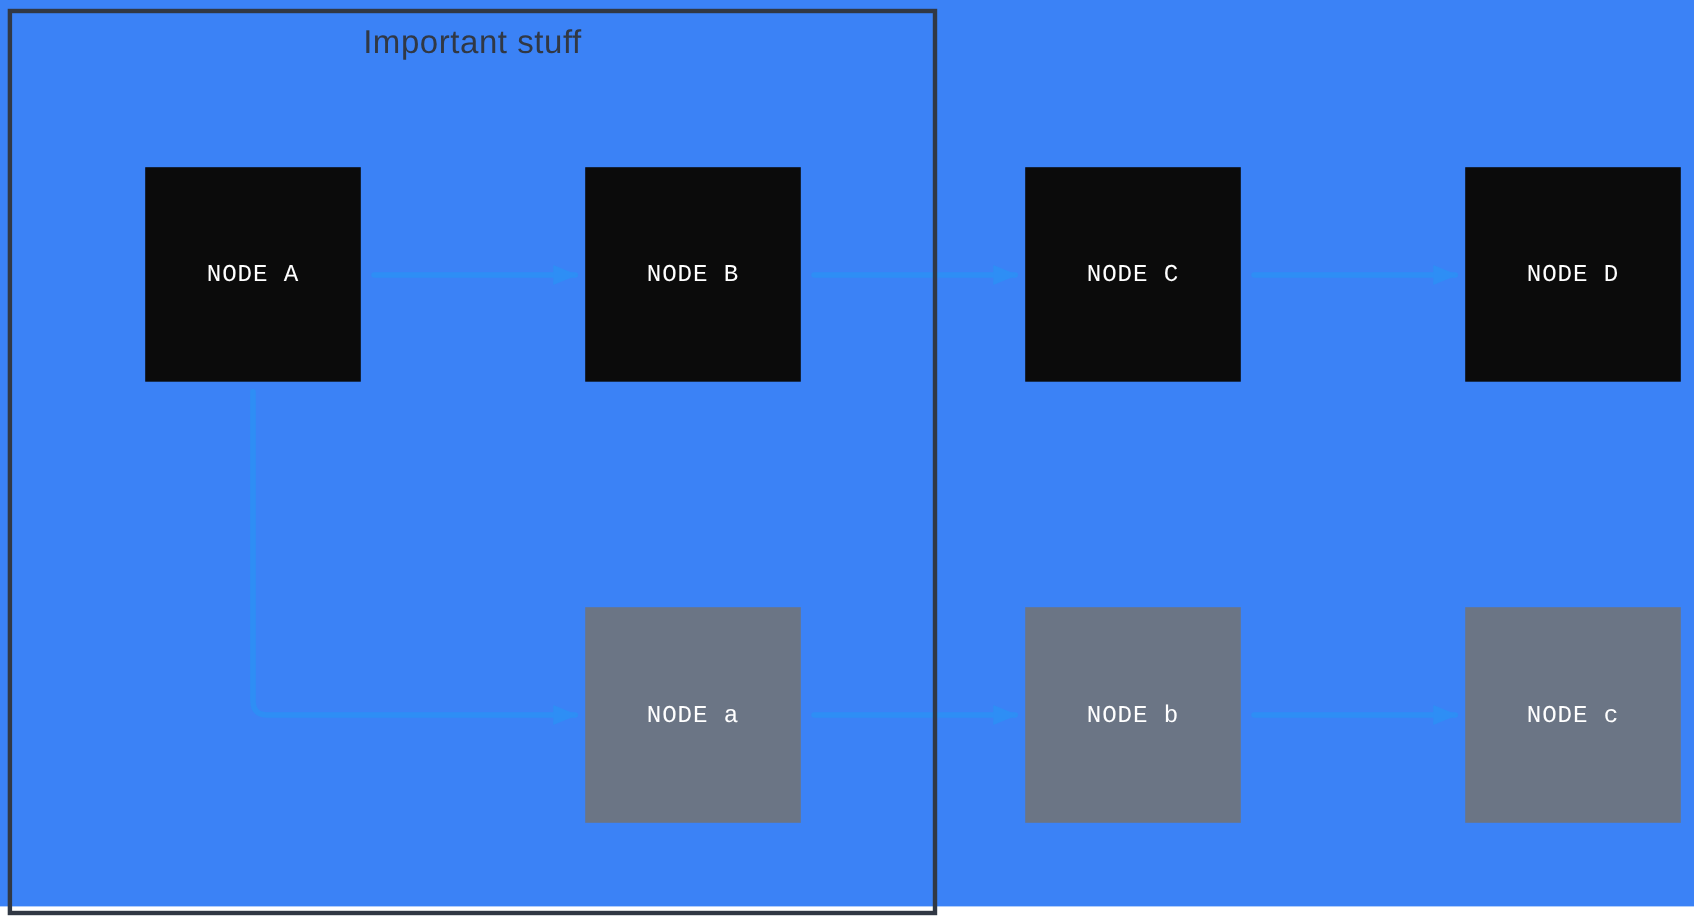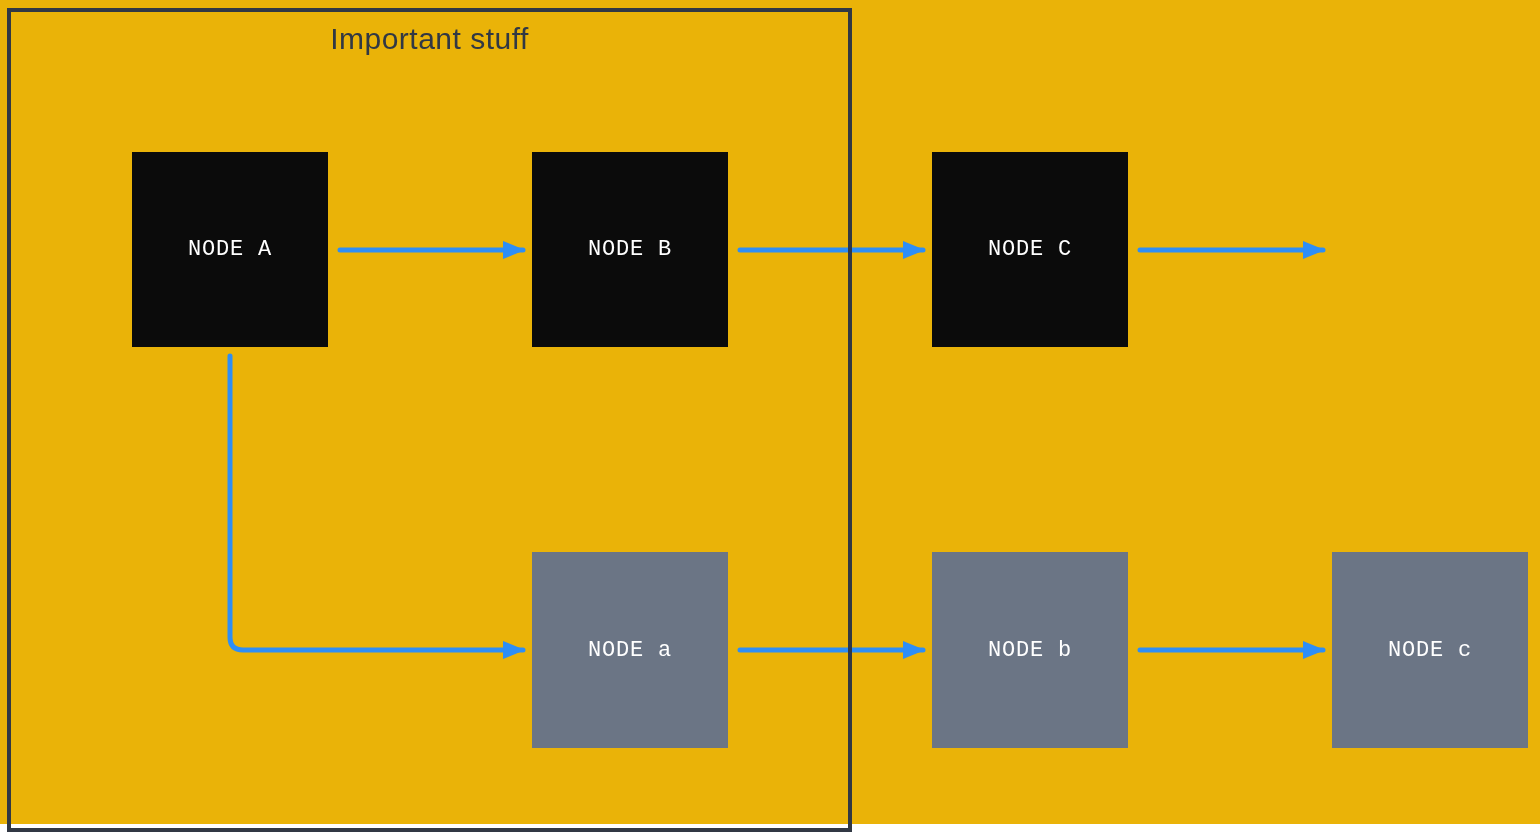--- a/index.html
+++ b/index.html
@@ -5,21 +5,21 @@
   * { margin: 0; padding: 0; box-sizing: border-box; }
   html, body {
     width: 1540px; height: 840px;
     background: #ffffff;
     font-family: "Liberation Sans", sans-serif;
     overflow: hidden;
   }
   #canvas {
     position: relative;
     width: 1540px; height: 824px;
-    background: #eab308;
+    background: #3b82f6;
   }
   
   #edges-svg {
     position: absolute;
     left: 0; top: 0;
     width: 1540px; height: 840px;
     z-index: 1;
   }
   .edge {
     fill: none;
@@ -97,20 +97,23 @@
 
   <div class="node black pos-a">
     <span>NODE A</span>
   </div>
   <div class="node black pos-b">
     <span>NODE B</span>
   </div>
   <div class="node black pos-c">
     <span>NODE C</span>
   </div>
+  <div class="node black pos-d">
+    <span>NODE D</span>
+  </div>
 
   <div class="node gray pos-a2">
     <span>NODE a</span>
   </div>
   <div class="node gray pos-b2">
     <span>NODE b</span>
   </div>
   <div class="node gray pos-c2">
     <span>NODE c</span>
   </div>

